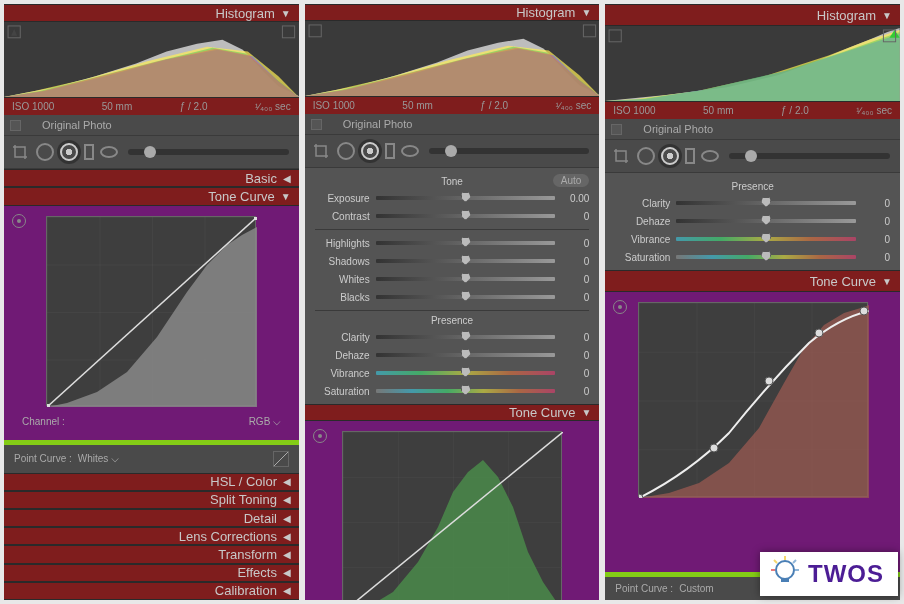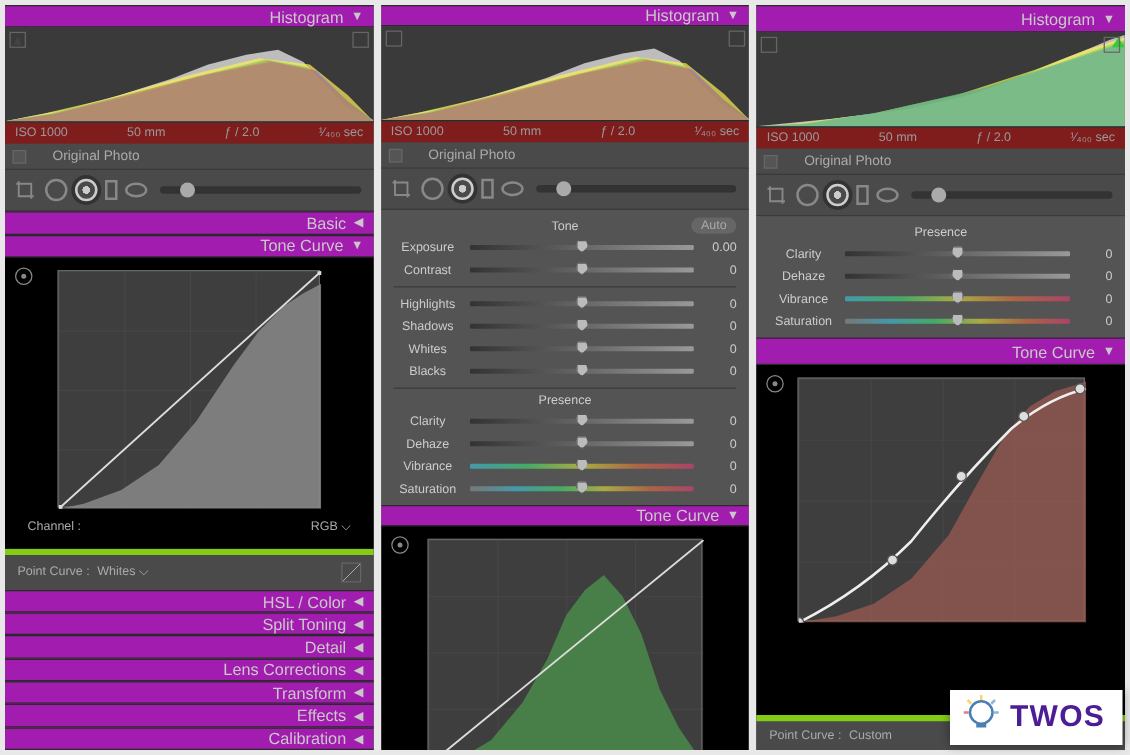--- a/index.html
+++ b/index.html
@@ -19,21 +19,21 @@
     height: 100%;
   }
   .panel {
     background: #4a4a4a;
     flex: 1;
     display: flex;
     flex-direction: column;
     overflow: hidden;
   }
   .section-header {
-    background: #a21caf;
+    background: #7f1d1d;
     color: #c8c8c8;
     height: 22px;
     display: flex;
     align-items: center;
     justify-content: flex-end;
     padding: 0 8px;
     font-size: 13px;
     border-top: 1px solid #2a2a2a;
     border-bottom: 1px solid #2a2a2a;
   }
@@ -117,21 +117,21 @@
   .slider-thumb-mini {
     position: absolute;
     left: 10%;
     top: -3px;
     width: 12px; height: 12px;
     background: #aaa;
     border-radius: 50%;
   }
   .curve-panel {
     padding: 6px;
-    background: #000000;
+    background: #701a75;
     position: relative;
   }
   .target-icon {
     position: absolute;
     left: 8px; top: 8px;
     width: 14px; height: 14px;
     border: 1px solid #888;
     border-radius: 50%;
   }
   .target-icon::after {
@@ -196,21 +196,21 @@
     border-radius: 8px;
   }
   .srow {
     display: flex;
     align-items: center;
     height: 18px;
     gap: 6px;
   }
   .slabel {
     width: 55px;
-    text-align: center;
+    text-align: right;
     font-size: 10px;
     color: #ccc;
   }
   .strack {
     flex: 1;
     height: 4px;
     background: linear-gradient(to right, #333, #999);
     position: relative;
     border-radius: 1px;
   }

